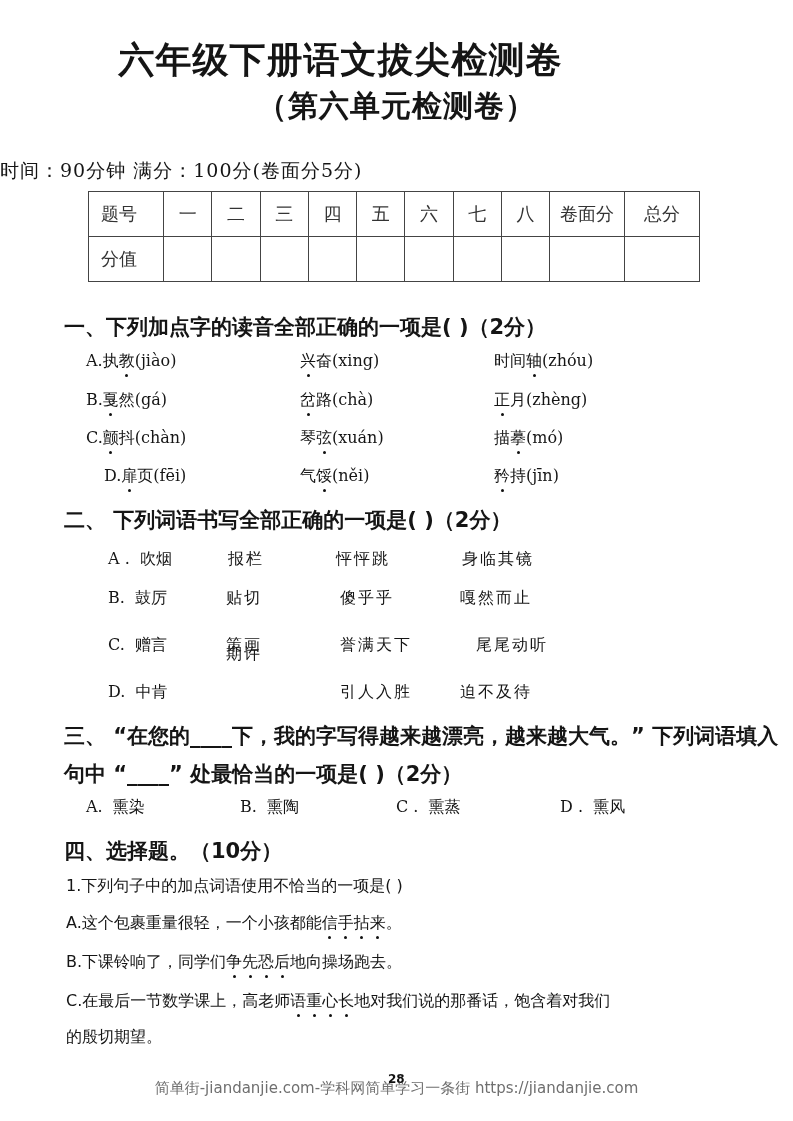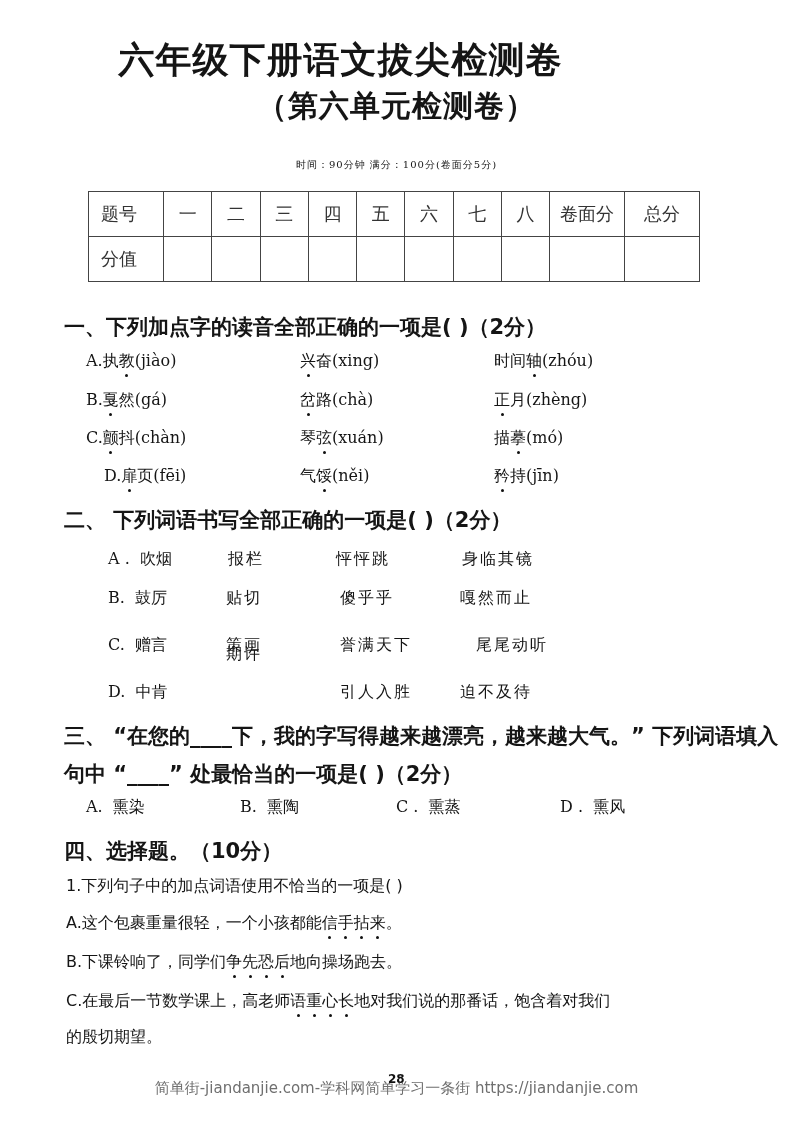--- a/index.html
+++ b/index.html
@@ -11,23 +11,23 @@
     .abs { position: absolute; white-space: nowrap; }
     .title {
       left: 0; width: 681px; top: 36px; text-align: center;
       font-size: 36px; font-weight: bold; letter-spacing: 1px;
     }
     .subtitle {
       left: 0; width: 793px; top: 86px; text-align: center;
       font-size: 30px; font-weight: bold; letter-spacing: 1px;
     }
     .meta {
-      left: 0; width: 793px; top: 158px; text-align: center;
+      left: 0; width: 793px; top: 158px; text-align: left;
       font-family: "DejaVu Serif", "Liberation Serif", serif;
-      font-size: 10px; letter-spacing: 1px;
+      font-size: 19px; letter-spacing: 1px;
     }
     table.score {
       position: absolute; left: 88px; top: 191px; width: 612px;
       border-collapse: collapse;
       font-family: "DejaVu Serif", "Liberation Serif", serif;
       font-size: 18px; color: #333;
     }
     table.score td {
       border: 1.5px solid #444; height: 44px; text-align: center; padding: 0;
     }

